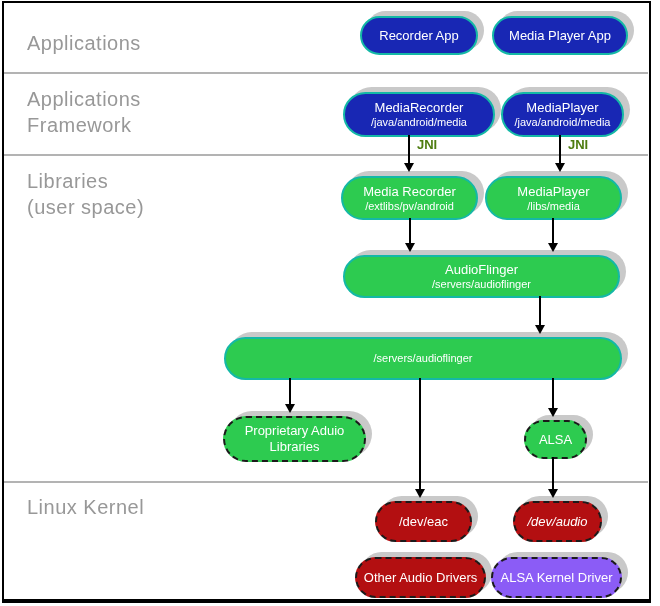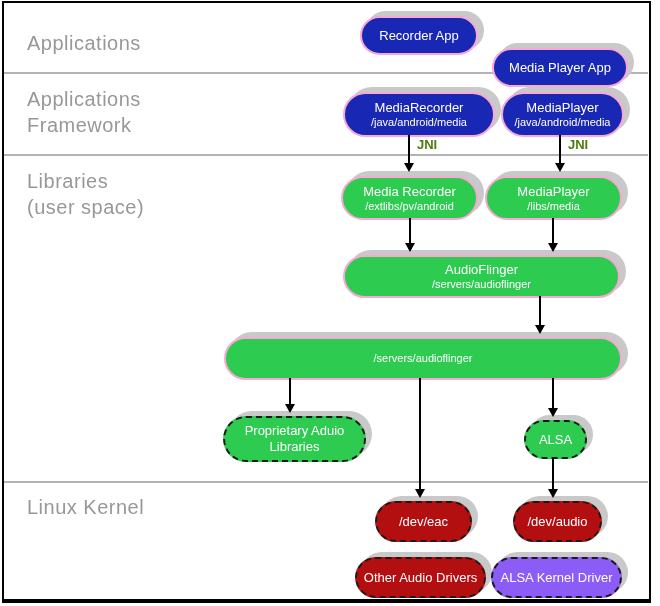--- a/index.html
+++ b/index.html
@@ -6,21 +6,21 @@
   body{width:660px;height:606px;position:relative;overflow:hidden;
        font-family:"Liberation Sans","DejaVu Sans",sans-serif;}
   #frame{position:absolute;left:2px;top:1px;width:645px;height:596px;
          border:2px solid #000;border-bottom-width:4px;background:#fff;}
   .divider{position:absolute;height:2px;background:#b3b3b3;left:4px;width:644px;}
   .layer-label{position:absolute;color:#989898;font-size:20px;line-height:26px;
                white-space:pre-line;letter-spacing:0.5px;}
   .node{position:absolute;display:flex;flex-direction:column;align-items:center;
         justify-content:center;color:#fff;text-align:center;
         box-shadow:6px -5px 0 0 #c9c9c9;}
-  .node.solid{border:2px solid #f9a8d4;}
+  .node.solid{border:2px solid #14b8a6;}
   .node.dashed{border:2px dashed #1a1a1a;}
   .node .t{font-size:13px;line-height:16px;white-space:nowrap;}
   .node .s{font-size:11px;line-height:13px;white-space:nowrap;}
   .arrow-line{position:absolute;width:2px;background:#000;}
   .arrow-head{position:absolute;width:0;height:0;
               border-left:5px solid transparent;border-right:5px solid transparent;
               border-top:9px solid #000;}
   .arrow-label{position:absolute;color:#4d7c0f;font-size:13px;font-weight:bold;}
 </style>
 </head>
@@ -36,21 +36,21 @@
 <div class="layer-label" style="left:27px;top:86px">Applications
  Framework</div>
 <div class="layer-label" style="left:27px;top:168px"> Libraries
 (user space)</div>
 <div class="layer-label" style="left:27px;top:494px">Linux Kernel</div>
 
 <div id="nodes">
     <div class="node solid" style="left: 360px; top: 16px; width: 114px; height: 35px; background: rgb(24, 39, 180); border-radius: 19.5px;">
       <span class="t">Recorder App</span>
     </div>
-    <div class="node solid" style="left: 492px; top: 16px; width: 132px; height: 35px; background: rgb(24, 39, 180); border-radius: 19.5px; margin-top: 32px;">
+    <div class="node solid" style="left: 492px; top: 16px; width: 132px; height: 35px; background: rgb(24, 39, 180); border-radius: 19.5px;">
       <span class="t">Media Player App</span>
     </div>
     <div class="node solid" style="left: 343px; top: 92px; width: 148px; height: 41px; background: rgb(24, 39, 180); border-radius: 22.5px;">
       <span class="t">MediaRecorder</span>
       <span class="s">/java/android/media</span>
     </div>
     <div class="node solid" style="left: 501px; top: 92px; width: 119px; height: 41px; background: rgb(24, 39, 180); border-radius: 22.5px;">
       <span class="t">MediaPlayer</span>
       <span class="s">/java/android/media</span>
     </div>
@@ -72,21 +72,21 @@
     <div class="node dashed" style="left: 223px; top: 416px; width: 139px; height: 42px; background: rgb(45, 203, 80); border-radius: 23px;">
       <span class="t">Proprietary Aduio</span>
       <span class="t">Libraries</span>
     </div>
     <div class="node dashed" style="left: 524px; top: 420px; width: 59px; height: 35px; background: rgb(45, 203, 80); border-radius: 19.5px;">
       <span class="t">ALSA</span>
     </div>
     <div class="node dashed" style="left: 375px; top: 501px; width: 93px; height: 37px; background: rgb(179, 15, 17); border-radius: 20.5px;">
       <span class="t">/dev/eac</span>
     </div>
-    <div class="node dashed" style="left: 513px; top: 501px; width: 85px; height: 37px; background: rgb(179, 15, 17); border-radius: 20.5px;">
+    <div class="node dashed" style="left: 513px; top: 501px; width: 85px; height: 37px; background: rgb(179, 15, 17); border-radius: 20.5px; font-style: italic;">
       <span class="t">/dev/audio</span>
     </div>
     <div class="node dashed" style="left: 355px; top: 557px; width: 127px; height: 37px; background: rgb(179, 15, 17); border-radius: 20.5px;">
       <span class="t">Other Audio Drivers</span>
     </div>
     <div class="node dashed" style="left: 491px; top: 557px; width: 127px; height: 37px; background: #8b5cf6; border-radius: 20.5px; text-align: center;">
       <span class="t">ALSA Kernel Driver</span>
     </div>
   </div>
 <div id="arrows">

